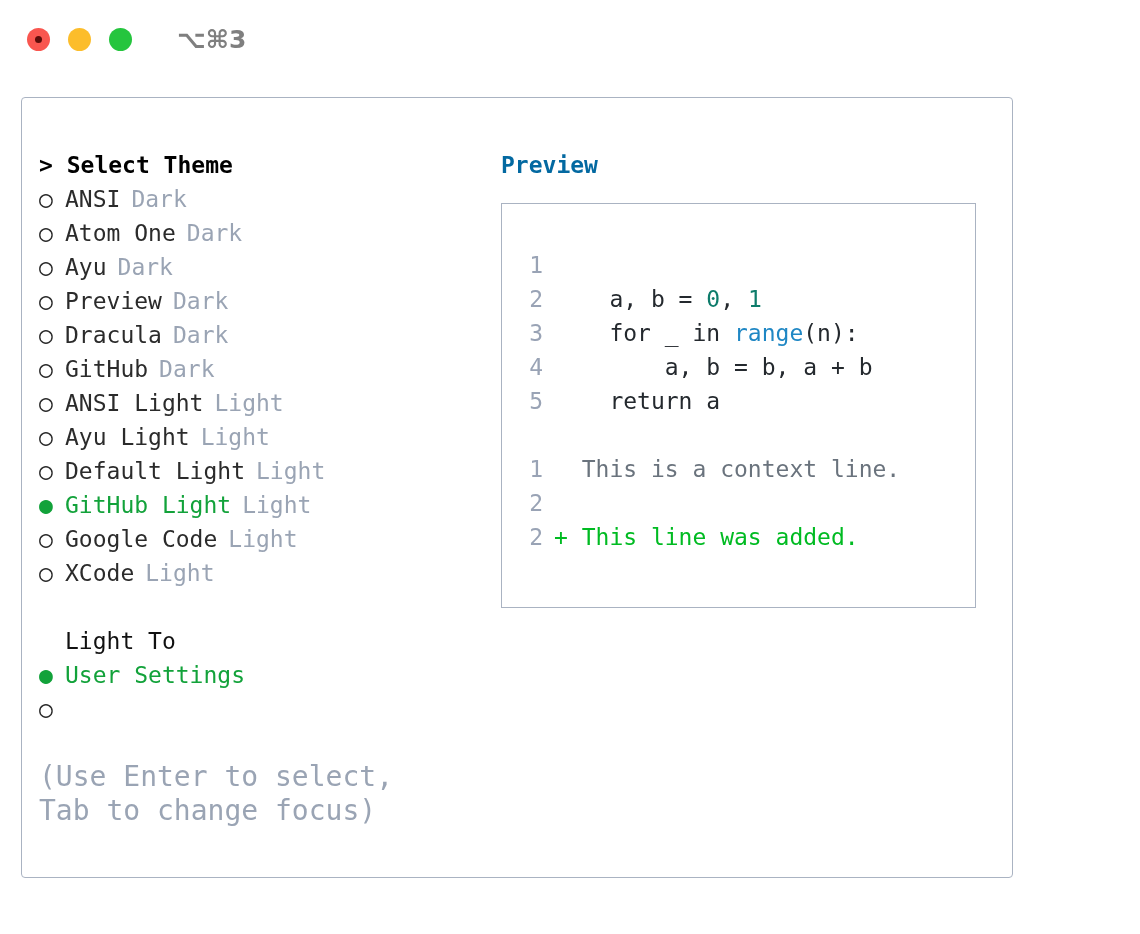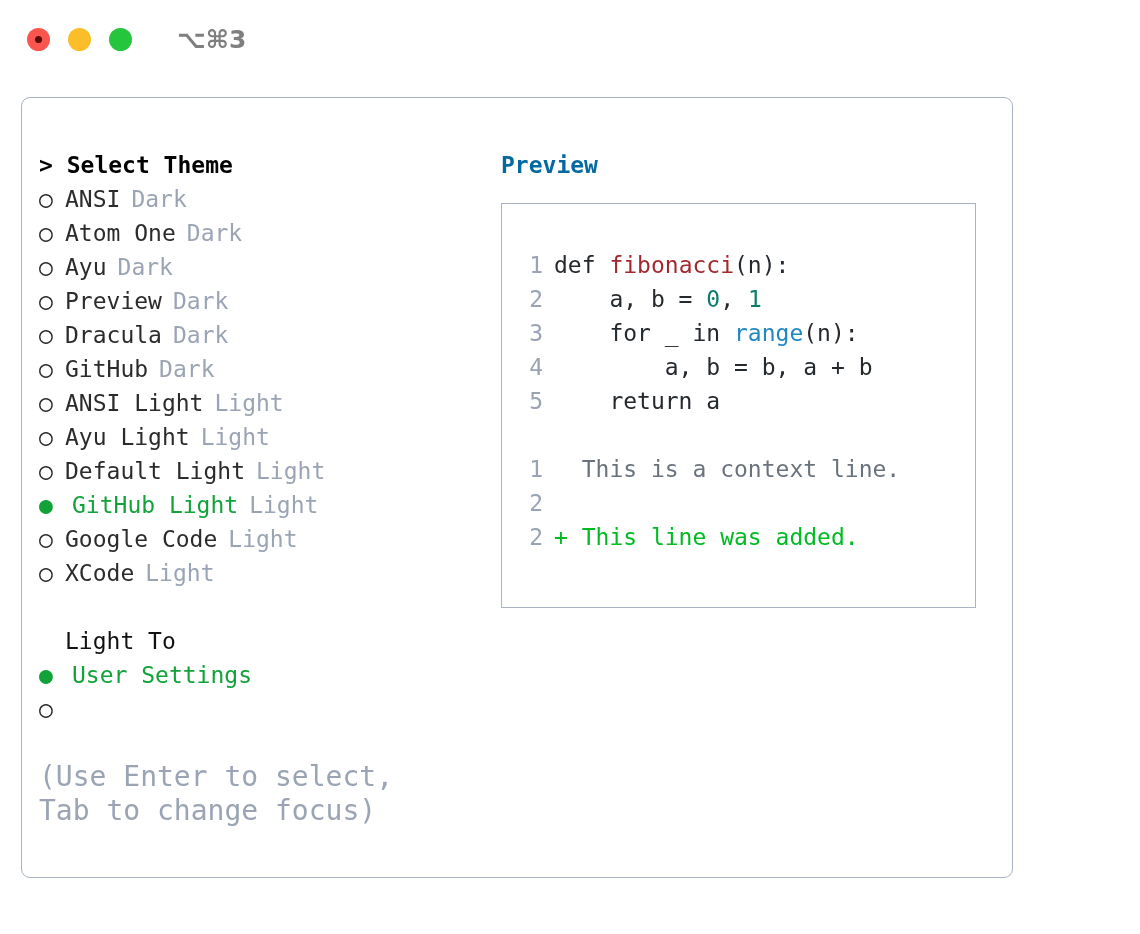--- a/index.html
+++ b/index.html
@@ -70,21 +70,21 @@
   }
 
   
   .panel {
     position: absolute;
     left: 21px;
     top: 97px;
     width: 992px;
     height: 781px;
     border: 1.6px solid #aab3c2;
-    border-radius: 9px;
+    border-radius: 4px;
     box-sizing: border-box;
     background: #ffffff;
   }
 
   .columns {
     position: absolute;
     inset: 0;
   }
 
   
@@ -122,21 +122,21 @@
     display: inline-block;
     width: 26px;
     flex: 0 0 26px;
     font-size: 23px;
     line-height: 34px;
   }
   .bullet.off { color: #2b2b2b; }
   .bullet.on  { color: #12a23a; }
 
   .opt-label       { color: #2b2b2b; }
-  .opt-label.sel   { color: #12a23a; margin-left: 7px; }
+  .opt-label.sel   { color: #12a23a; }
   .opt-tag {
     color: #9aa4b4;
     margin-left: 11px;
   }
 
   .apply-block { margin-top: 34px; }
   .apply-title {
     font-size: 23px;
     color: #111111;
     line-height: 34px;
@@ -238,21 +238,21 @@
         </div>
 
         <div class="hint">(Use Enter to select, Tab to change focus)</div>
       </div>
 
       <div class="right-col">
         <div class="preview-title">Preview</div>
 
         <div class="preview-box">
           <div id="code-block">
-              <div class="code-line"><span class="lineno">1</span><span class="code-text"><span class="tok-plain">def </span><span class="tok-fn">fibonacci</span><span class="tok-plain">(n):</span></span></div>
+              <div class="code-line"><span class="lineno">1</span></div>
               <div class="code-line"><span class="lineno">2</span><span class="code-text"><span class="tok-plain">    a, b = </span><span class="tok-num">0</span><span class="tok-plain">, </span><span class="tok-num">1</span></span></div>
               <div class="code-line"><span class="lineno">3</span><span class="code-text"><span class="tok-plain">    for _ in </span><span class="tok-call">range</span><span class="tok-plain">(n):</span></span></div>
               <div class="code-line"><span class="lineno">4</span><span class="code-text"><span class="tok-plain">        a, b = b, a + b</span></span></div>
               <div class="code-line"><span class="lineno">5</span><span class="code-text"><span class="tok-plain">    return a</span></span></div>
             </div>
           <div class="blank-line"></div>
           <div id="diff-block">
               <div class="code-line"><span class="lineno">1</span><span class="diff-ctx">  This is a context line.</span></div>
               <div class="code-line"><span class="lineno">2</span></div>
               <div class="code-line"><span class="lineno">2</span><span class="diff-add">+ This line was added.</span></div>

